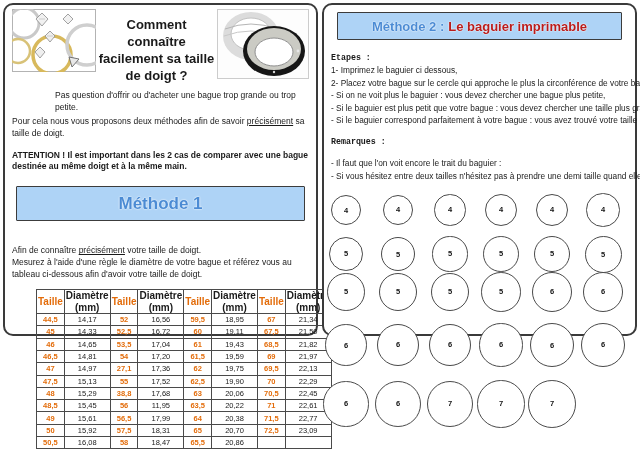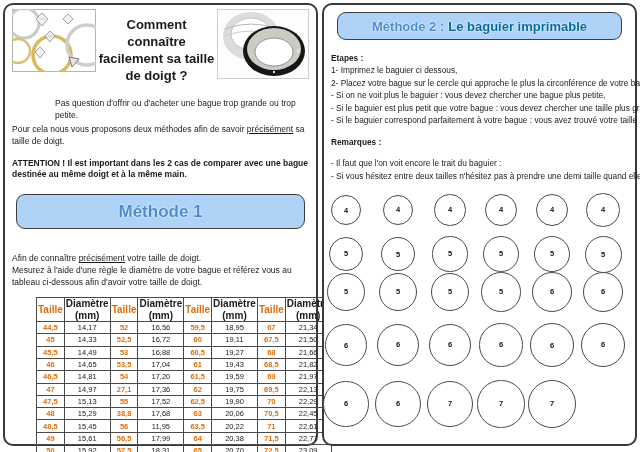--- a/index.html
+++ b/index.html
@@ -1,53 +1,53 @@
 <!DOCTYPE html>
 <html><head>
 <meta charset="utf-8">
 <style>
   html,body{margin:0;padding:0;background:#fff;}
   .page{position:relative;width:640px;height:452px;background:#fff;overflow:hidden;
         font-family:"Liberation Sans",sans-serif;color:#1a1a1a;}
-  .panel{position:absolute;top:3px;height:443px;background:#fff;border:2px solid #3a3a3a;
+  .panel{position:absolute;top:3px;height:333px;background:#fff;border:2px solid #3a3a3a;
          border-radius:10px;box-sizing:border-box;}
   .panel-left{left:3px;width:315px;}
   .panel-right{left:322px;width:315px;}
   .inner{padding:4px 7px;}
 
   
   .hdr-row{display:flex;align-items:flex-start;height:72px;}
   .title{flex:1;font-size:13px;font-weight:bold;text-align:center;padding-top:8px;line-height:1.3;}
   .img-frame{background:#fff;}
 
   .para{font-size:8.5px;line-height:1.4;margin:0;}
-  .p1{margin-top:17px;padding-left:43px;}
+  .p1{margin-top:9px;padding-left:43px;}
   .p2{margin-top:2px;width:302px;}
   .attention{margin-top:10px;font-weight:bold;width:300px;}
   .u{text-decoration:underline;}
 
-  .banner{background:#AED3F6;border:1.5px solid #3c3c3c;border-radius:9px;
+  .banner{background:#AED3F6;border:1.5px solid #3c3c3c;border-radius:1px;
           display:flex;align-items:center;justify-content:center;
           font-weight:bold;color:#4B8BD4;text-shadow:0 0 2px #ffffff,0 0 1px #ffffff;}
   .banner1{margin:13px 4px 0 4px;height:33px;font-size:17px;}
   .banner2{margin:7px 13px 0 13px;height:26px;font-size:13px;}
-  .banner2 .sub{color:#0369a1;margin-left:4px;}
+  .banner2 .sub{color:#b91c1c;margin-left:4px;}
 
   .m1-desc{margin-top:24px;width:300px;}
 
   table.sizes{margin:8px 0 0 24px;border-collapse:collapse;font-size:7.5px;}
   table.sizes th,table.sizes td{border:1px solid #4a4a4a;text-align:center;padding:0 1px;}
   table.sizes th{font-weight:bold;height:21px;line-height:1.15;font-size:10px;}
   table.sizes td{height:11.3px;}
   .col-t{width:22px;}
   .col-d{width:29px;}
   .taille{color:#E36C0A;font-weight:bold;}
 
   .steps{margin:12px 6px 0 7px;font-size:8.3px;line-height:1.5;}
-  .steps .head{font-weight:bold;}
+  .steps .head{font-weight:bold;font-family:Liberation Mono, monospace;}
   .steps .line{white-space:nowrap;}
   .remarks{margin-top:9px;width:295px;}
 
   .sizer{position:absolute;left:0;top:0;width:100%;height:100%;pointer-events:none;}
   .circle{position:absolute;border:1px solid #4a4a4a;border-radius:50%;background:#fff;
           display:flex;align-items:center;justify-content:center;
           font-size:7.5px;font-weight:bold;color:#111;}
 </style>
 </head>
 <body>
@@ -127,30 +127,20 @@
               <td class="col-t taille">45</td>
               <td class="col-d">14,33</td>
               <td class="col-t taille">52,5</td>
               <td class="col-d">16,72</td>
               <td class="col-t taille">60</td>
               <td class="col-d">19,11</td>
               <td class="col-t taille">67,5</td>
               <td class="col-d">21,50</td>
             </tr>
             <tr>
-              <td class="col-t taille">45,5</td>
-              <td class="col-d">14,49</td>
-              <td class="col-t taille">53</td>
-              <td class="col-d">16,88</td>
-              <td class="col-t taille">60,5</td>
-              <td class="col-d">19,27</td>
-              <td class="col-t taille">68</td>
-              <td class="col-d">21,66</td>
-            </tr>
-            <tr>
               <td class="col-t taille">46</td>
               <td class="col-d">14,65</td>
               <td class="col-t taille">53,5</td>
               <td class="col-d">17,04</td>
               <td class="col-t taille">61</td>
               <td class="col-d">19,43</td>
               <td class="col-t taille">68,5</td>
               <td class="col-d">21,82</td>
             </tr>
             <tr>

